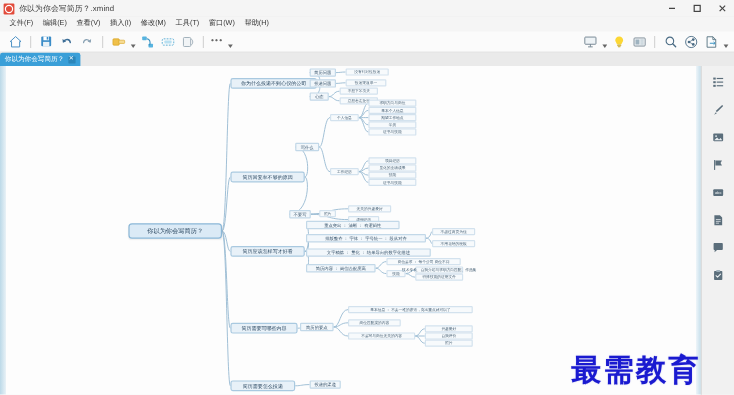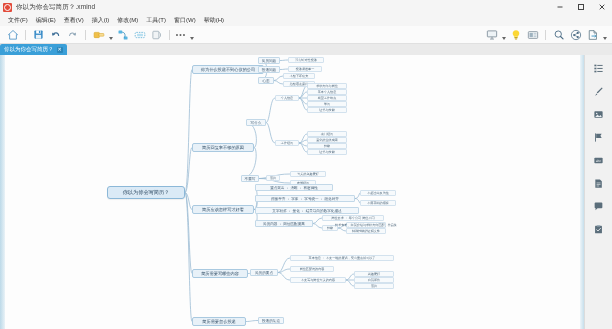--- a/index.html
+++ b/index.html
@@ -422,20 +422,21 @@
         <div class="node lvl3" style="left: 290px; top: 200px; width: 104px;">基本信息 ： 不要一堆的废话，突出重点就可以了</div>
         <div class="node lvl3" style="left: 290px; top: 211px; width: 44px;">岗位匹配度的内容</div>
         <div class="node lvl3" style="left: 290px; top: 222px; width: 56px;">不要写与岗位无关的内容</div>
         <div class="node lvl3" style="left: 354px; top: 216px; width: 40px;">兴趣爱好</div>
         <div class="node lvl3" style="left: 354px; top: 222px; width: 40px;">自我评价</div>
         <div class="node lvl3" style="left: 354px; top: 228px; width: 40px;">照片</div>
         <div class="node lvl1" style="left: 192px; top: 262px; width: 54px;">简历需要怎么投递</div>
         <div class="node lvl2" style="left: 258px; top: 262px; width: 26px;">投递的渠道</div>
       </div>
 
+    <div class="watermark">最需教育</div>
   </div>
 
   <div class="sidebar">
     <div class="sb-btn">
       <svg width="11" height="11" viewBox="0 0 16 16">
         <rect x="2" y="2.4" width="3" height="2.4" fill="#5b6e7b"></rect>
         <rect x="6.2" y="2.8" width="7.8" height="1.4" fill="#5b6e7b"></rect>
         <rect x="2" y="6.8" width="3" height="2.4" fill="#5b6e7b"></rect>
         <rect x="6.2" y="7.2" width="7.8" height="1.4" fill="#5b6e7b"></rect>
         <rect x="2" y="11.2" width="3" height="2.4" fill="#5b6e7b"></rect>

